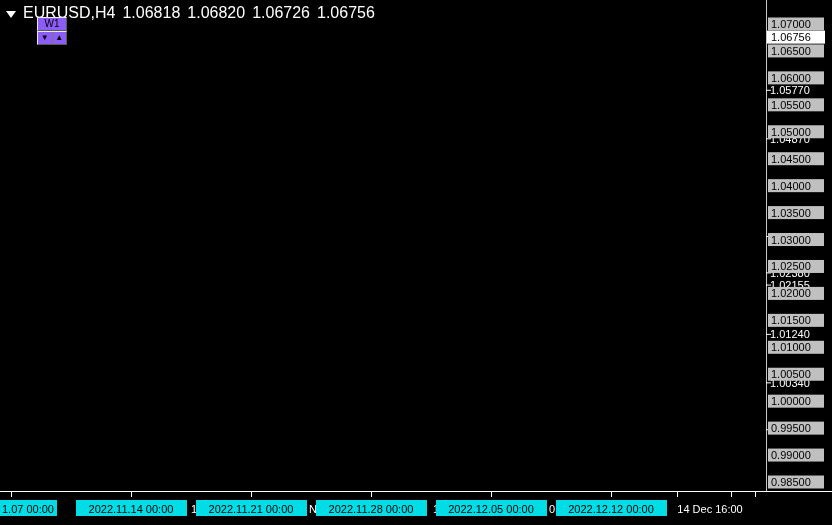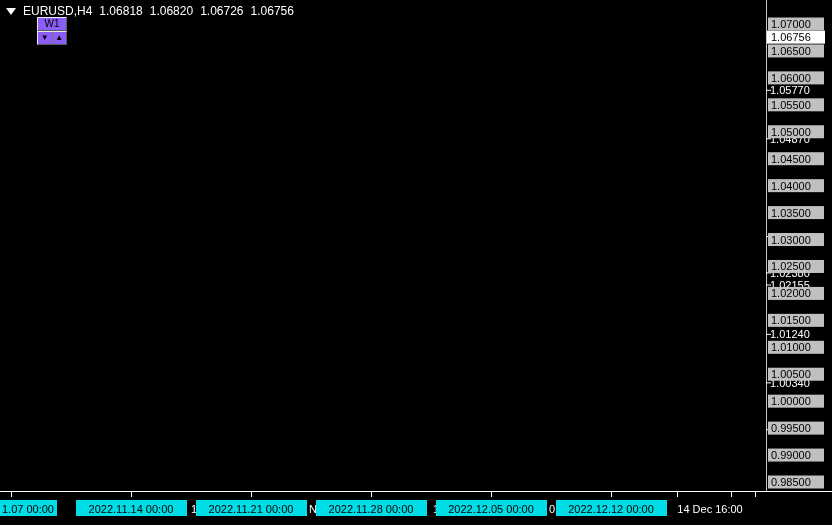--- a/index.html
+++ b/index.html
@@ -1,19 +1,19 @@
 <!DOCTYPE html>
 <html><head>
 <meta charset="utf-8">
 <style>
   html,body{margin:0;padding:0;background:#000;}
   .screen{position:relative;width:832px;height:525px;background:#000;overflow:hidden;
           font-family:"Liberation Sans",sans-serif;}
   svg text{font-family:"Liberation Sans",sans-serif;}
-  .ohlc{position:absolute;left:6px;top:4px;color:#fff;font-size:12px;white-space:nowrap;z-index:5;}
+  .ohlc{position:absolute;left:6px;top:4px;color:#fff;font-size:16px;white-space:nowrap;z-index:5;}
   .ohlc .tri{display:inline-block;width:0;height:0;border-left:5px solid transparent;
              border-right:5px solid transparent;border-top:7px solid #fff;margin-right:7px;}
   .ohlc span.v{margin-left:7px;}
   .mtbtn{position:absolute;left:37px;background:#8b5cf6;border:1px solid;
          border-color:#e8e8e8 #5a5a5a #5a5a5a #e8e8e8;color:#000;font-size:10px;
          text-align:center;z-index:5;cursor:pointer;}
   .w1{top:17px;width:28px;height:12px;line-height:12px;}
   .arr{top:31px;width:28px;height:12px;line-height:12px;display:flex;padding:0;}
   .arr span{flex:1;font-size:8px;line-height:12px;border-right:1px solid #777;}
   .arr span:last-child{border-right:none;}

